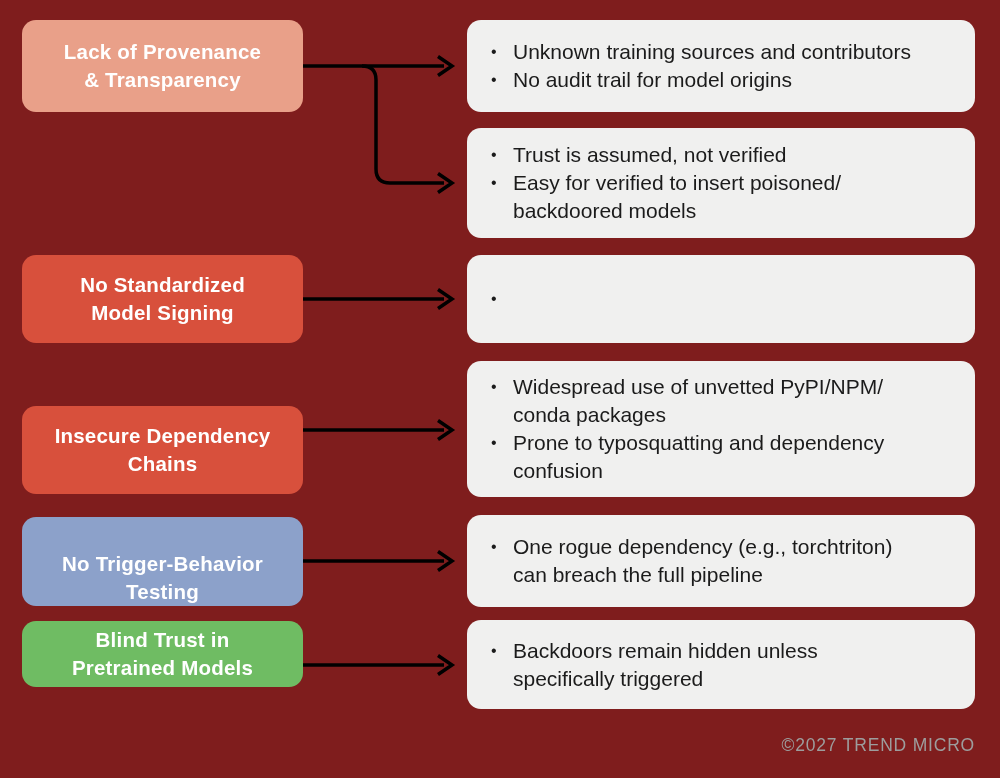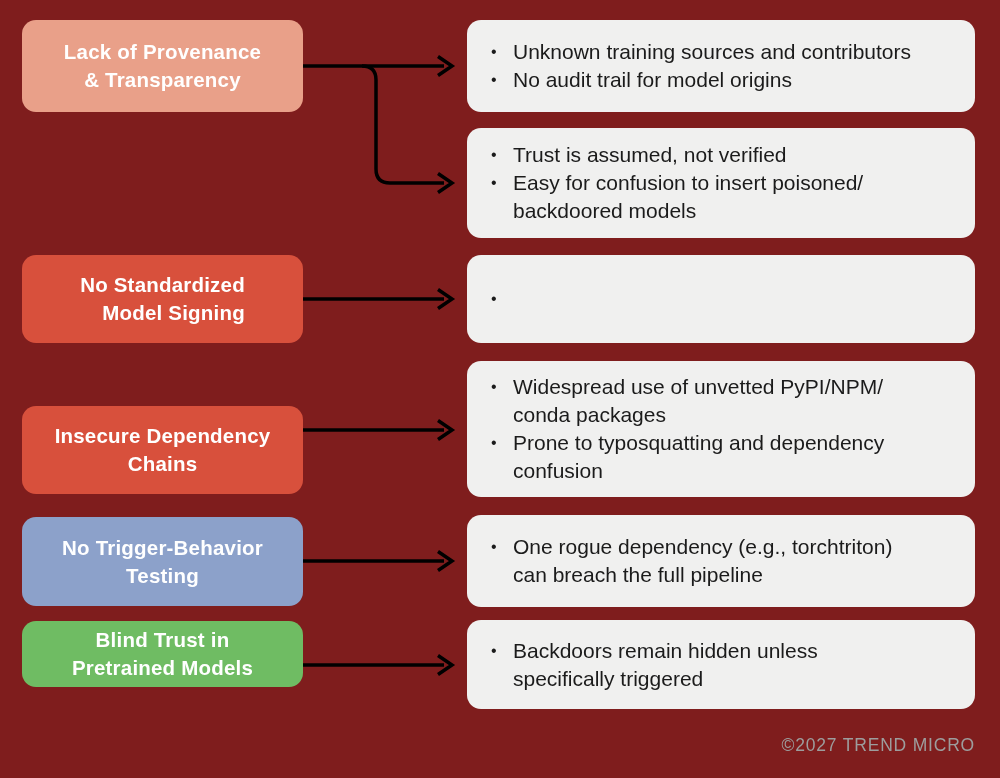--- a/index.html
+++ b/index.html
@@ -102,29 +102,29 @@
 
       <path d="M303 665 H444"></path>
       <path d="M438 655.5 L452 665 L438 674.5"></path>
     </g>
   </svg>
 
   <div class="cause-box" style="top: 20px; height: 92px; background: rgb(233, 160, 137);">
     <span class="cause-label">Lack of Provenance
 &amp; Transparency</span>
   </div>
-  <div class="cause-box" style="top: 255px; height: 88px; background: rgb(216, 80, 60); text-align: right;">
+  <div class="cause-box" style="top: 255px; height: 88px; background: rgb(216, 80, 60);">
     <span class="cause-label">No Standardized
 Model Signing</span>
   </div>
   <div class="cause-box" style="top: 406px; height: 88px; background: rgb(216, 80, 60);">
     <span class="cause-label">Insecure Dependency
 Chains</span>
   </div>
-  <div class="cause-box" style="top: 517px; height: 89px; background: rgb(140, 161, 202);">
+  <div class="cause-box" style="top: 517px; height: 89px; background: rgb(140, 161, 202); align-items: flex-end;">
     <span class="cause-label">No Trigger-Behavior
 Testing</span>
   </div>
   <div class="cause-box" style="top: 621px; height: 66px; background: rgb(111, 188, 99);">
     <span class="cause-label">Blind Trust in
 Pretrained Models</span>
   </div>
 
   <div class="effect-box" style="top:20px;height:92px;">
     <div class="bullet-row">
@@ -137,21 +137,21 @@
     </div>
   </div>
 
   <div class="effect-box" style="top:128px;height:110px;">
     <div class="bullet-row">
       <span class="bullet-dot">•</span>
       <span class="bullet-text">Trust is assumed, not verified</span>
     </div>
     <div class="bullet-row">
       <span class="bullet-dot">•</span>
-      <span class="bullet-text">Easy for confusion to insert poisoned/
+      <span class="bullet-text">Easy for verified to insert poisoned/
 backdoored models</span>
     </div>
   </div>
 
   <div class="effect-box" style="top:255px;height:88px;">
     <div class="bullet-row">
       <span class="bullet-dot">•</span>
     </div>
   </div>
 

